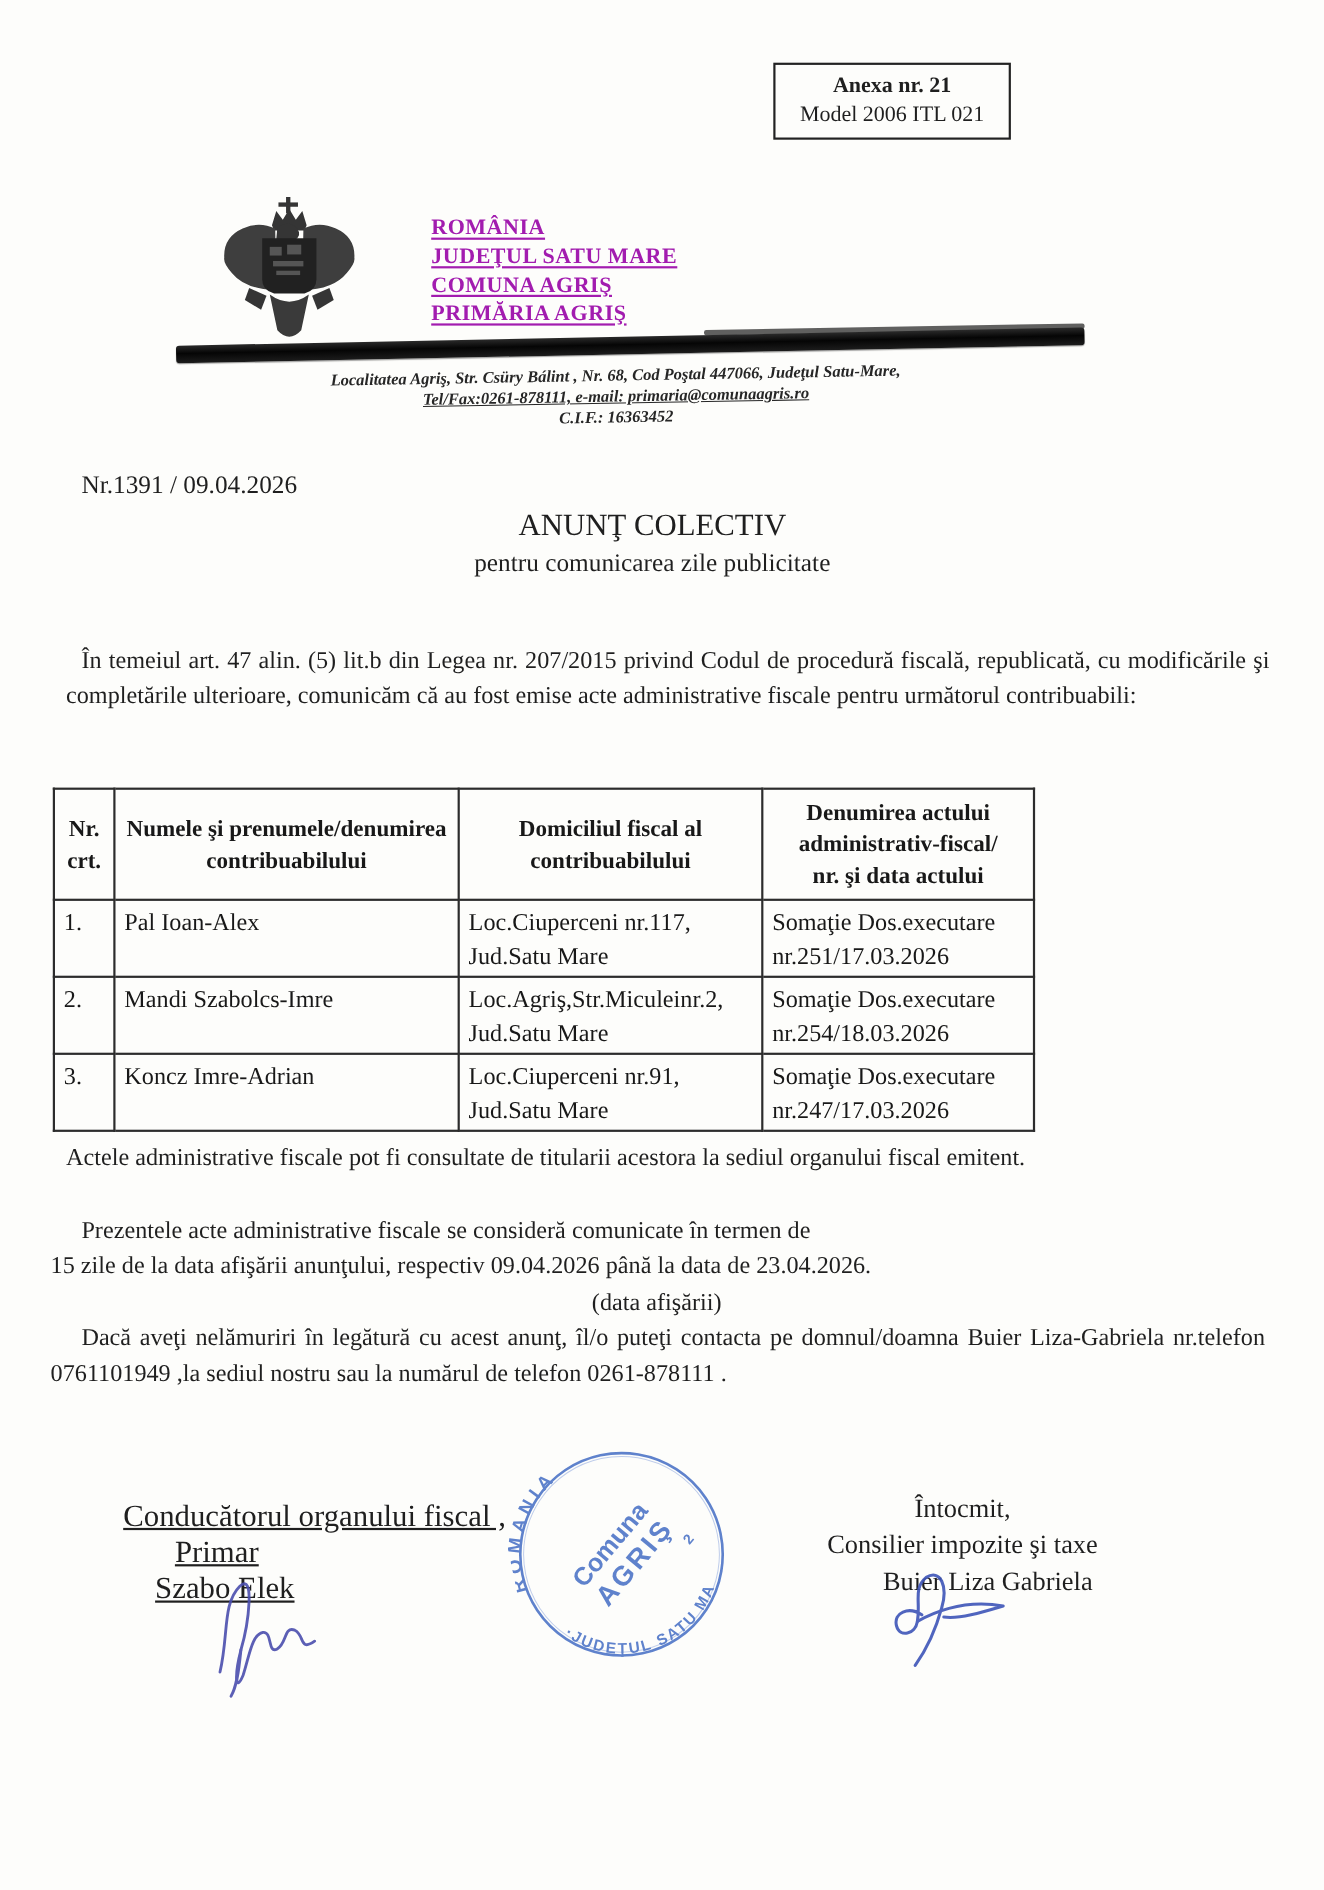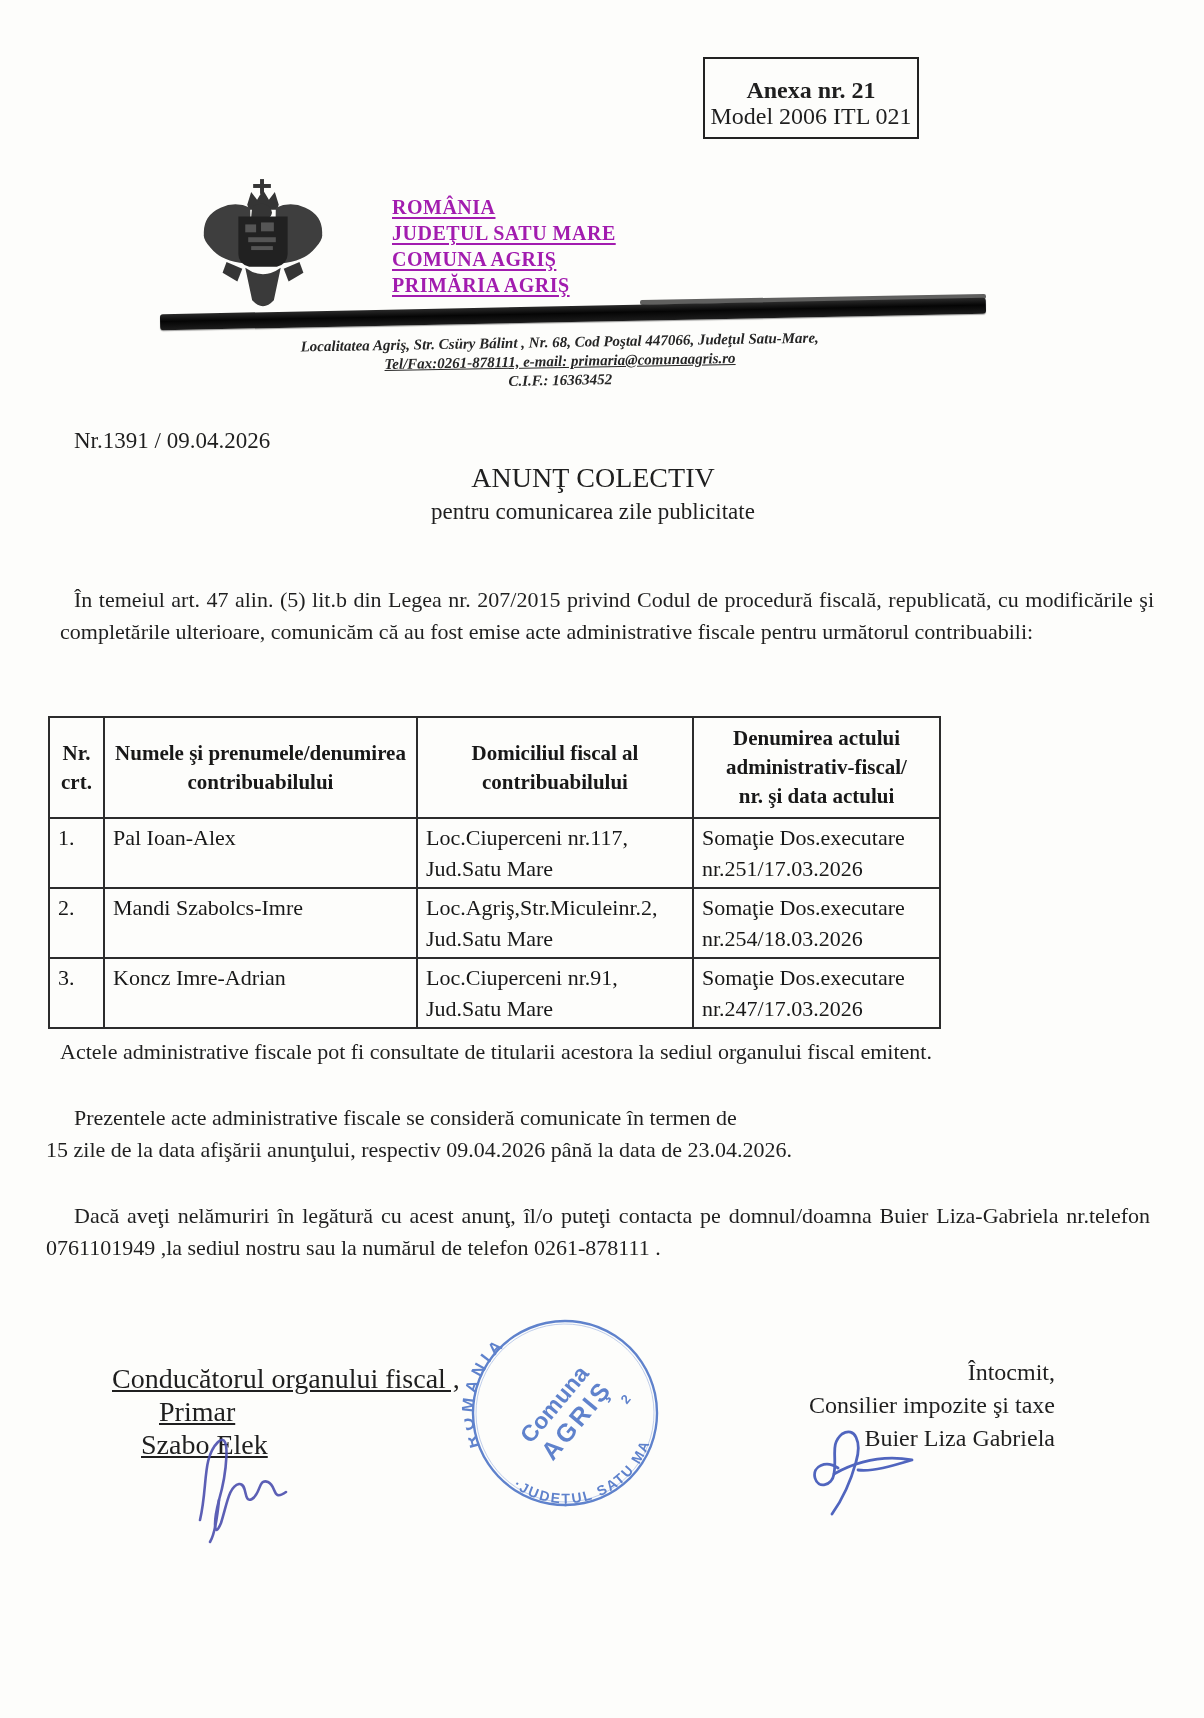--- a/index.html
+++ b/index.html
@@ -8,22 +8,22 @@
     background:#fdfdfb; overflow:hidden;
     font-family:"Liberation Serif","DejaVu Serif",serif;
     color:#1f1f1f;
   }
   .abs{position:absolute;}
   .preline{white-space:pre-line;}
 
   
   .annex-box{
     left:703px; top:57px; width:212px; height:60px;
-    border:2px solid #222; text-align:center; padding-top:18px;
-    font-size:24px; line-height:26px;
+    border:2px solid #222; text-align:center; padding-top:6px;
+    font-size:20px; line-height:26px;
   }
   .annex-box .b{font-weight:bold;}
 
   
   .emblem{left:194px; top:176px; width:138px; height:156px; filter:blur(.4px); opacity:.95;}
   .letterhead{
     left:392px; top:194px; width:400px; 
     font-weight:bold; font-size:20px; line-height:26px; color:#a21caf;
   }
   .letterhead div{
@@ -76,21 +76,21 @@
   .bodytext{font-size:22px; line-height:32px;}
   .p-consult{left:46px; top:1036px; width:1102px; text-align:justify; text-indent:14px;}
   .p-deadline{left:46px; top:1102px; width:1102px; text-indent:28px;}
   .p-note{left:46px; top:1168px; width:1102px; text-align:center;}
   .p-contact{left:46px; top:1200px; width:1104px; text-align:justify; text-indent:28px;}
 
   
   .sig-left{left:112px; top:1362px; font-size:28px; line-height:33px;text-decoration:underline;}
   .sig-left .l2{margin-left:47px;}
   .sig-left .l3{margin-left:29px;}
-  .sig-right{left:645px; top:1356px; width:410px; text-align:right; font-size:24px; line-height:33px;}
+  .sig-right{left:670px; top:1356px; width:410px; text-align:center; font-size:24px; line-height:33px;}
   .sig-right .l3{padding-left:46px;}
 
   .ink{stroke:#4b4fae; stroke-width:2.6; fill:none; stroke-linecap:round; stroke-linejoin:round;}
   .ink2{stroke:#3e55b8; stroke-width:2.8; fill:none; stroke-linecap:round; stroke-linejoin:round;}
   .sign-left-svg{left:172px; top:1428px; width:130px; height:118px; opacity:.9;}
   .sign-right-svg{left:760px; top:1426px; width:200px; height:120px; opacity:.9;}
 
   .stamp{left:465px; top:1313px; width:200px; height:200px; transform:rotate(-12deg); opacity:.88;}
   .stamp text{font-family:"Liberation Sans","DejaVu Sans",sans-serif; font-weight:bold;}
 </style>
@@ -192,20 +192,21 @@
 Jud.Satu Mare</td>
         <td class="preline">Somaţie Dos.executare
 nr.247/17.03.2026</td>
       </tr>
     </tbody>
   </table>
 
   <div class="abs bodytext p-consult">Actele administrative fiscale pot fi consultate de titularii acestora la sediul organului fiscal emitent.</div>
   <div class="abs bodytext p-deadline preline">Prezentele acte administrative fiscale se consideră comunicate în termen de
 15 zile de la data afişării anunţului, respectiv 09.04.2026  până la data de 23.04.2026.</div>
+  <div class="abs bodytext p-note">(data afişării)</div>
   <div class="abs bodytext p-contact">Dacă aveţi nelămuriri în legătură cu acest anunţ, îl/o puteţi contacta pe domnul/doamna Buier Liza-Gabriela nr.telefon 0761101949 ,la sediul nostru sau la numărul de telefon 0261-878111 .</div>
 
   <div class="abs sig-left">
     <div>Conducătorul  organului fiscal ,</div>
     <div class="l2">Primar</div>
     <div class="l3">Szabo Elek</div>
   </div>
 
   <svg class="abs sign-left-svg" viewBox="0 0 130 118" aria-hidden="true">
     <path class="ink" d="M28 92 C 36 58, 30 30, 46 14 C 60 1, 54 48, 47 72 C 41 95, 42 112, 49 95 C 55 76, 57 58, 67 56 C 76 55, 71 76, 80 71 C 89 66, 86 50, 96 54 C 105 58, 100 74, 114 64"></path>

